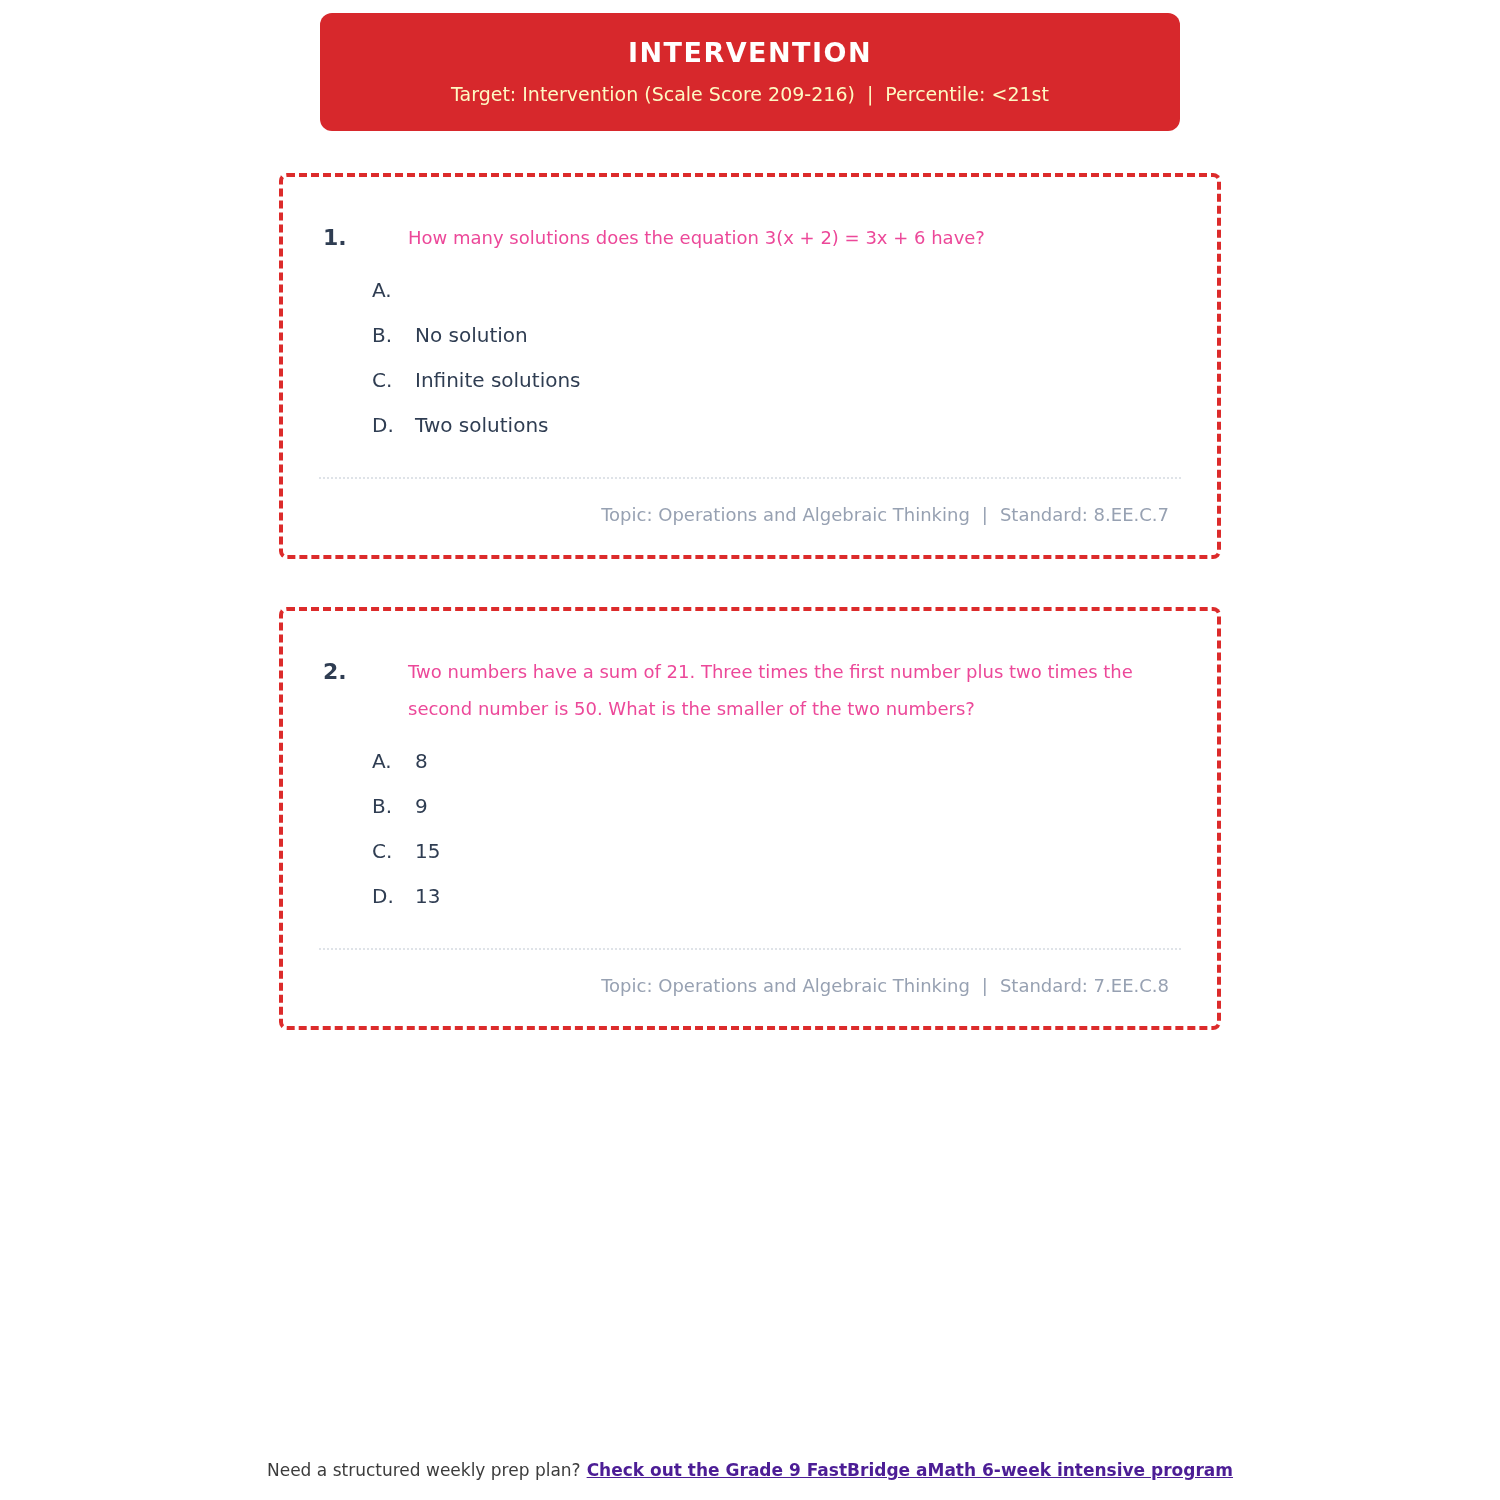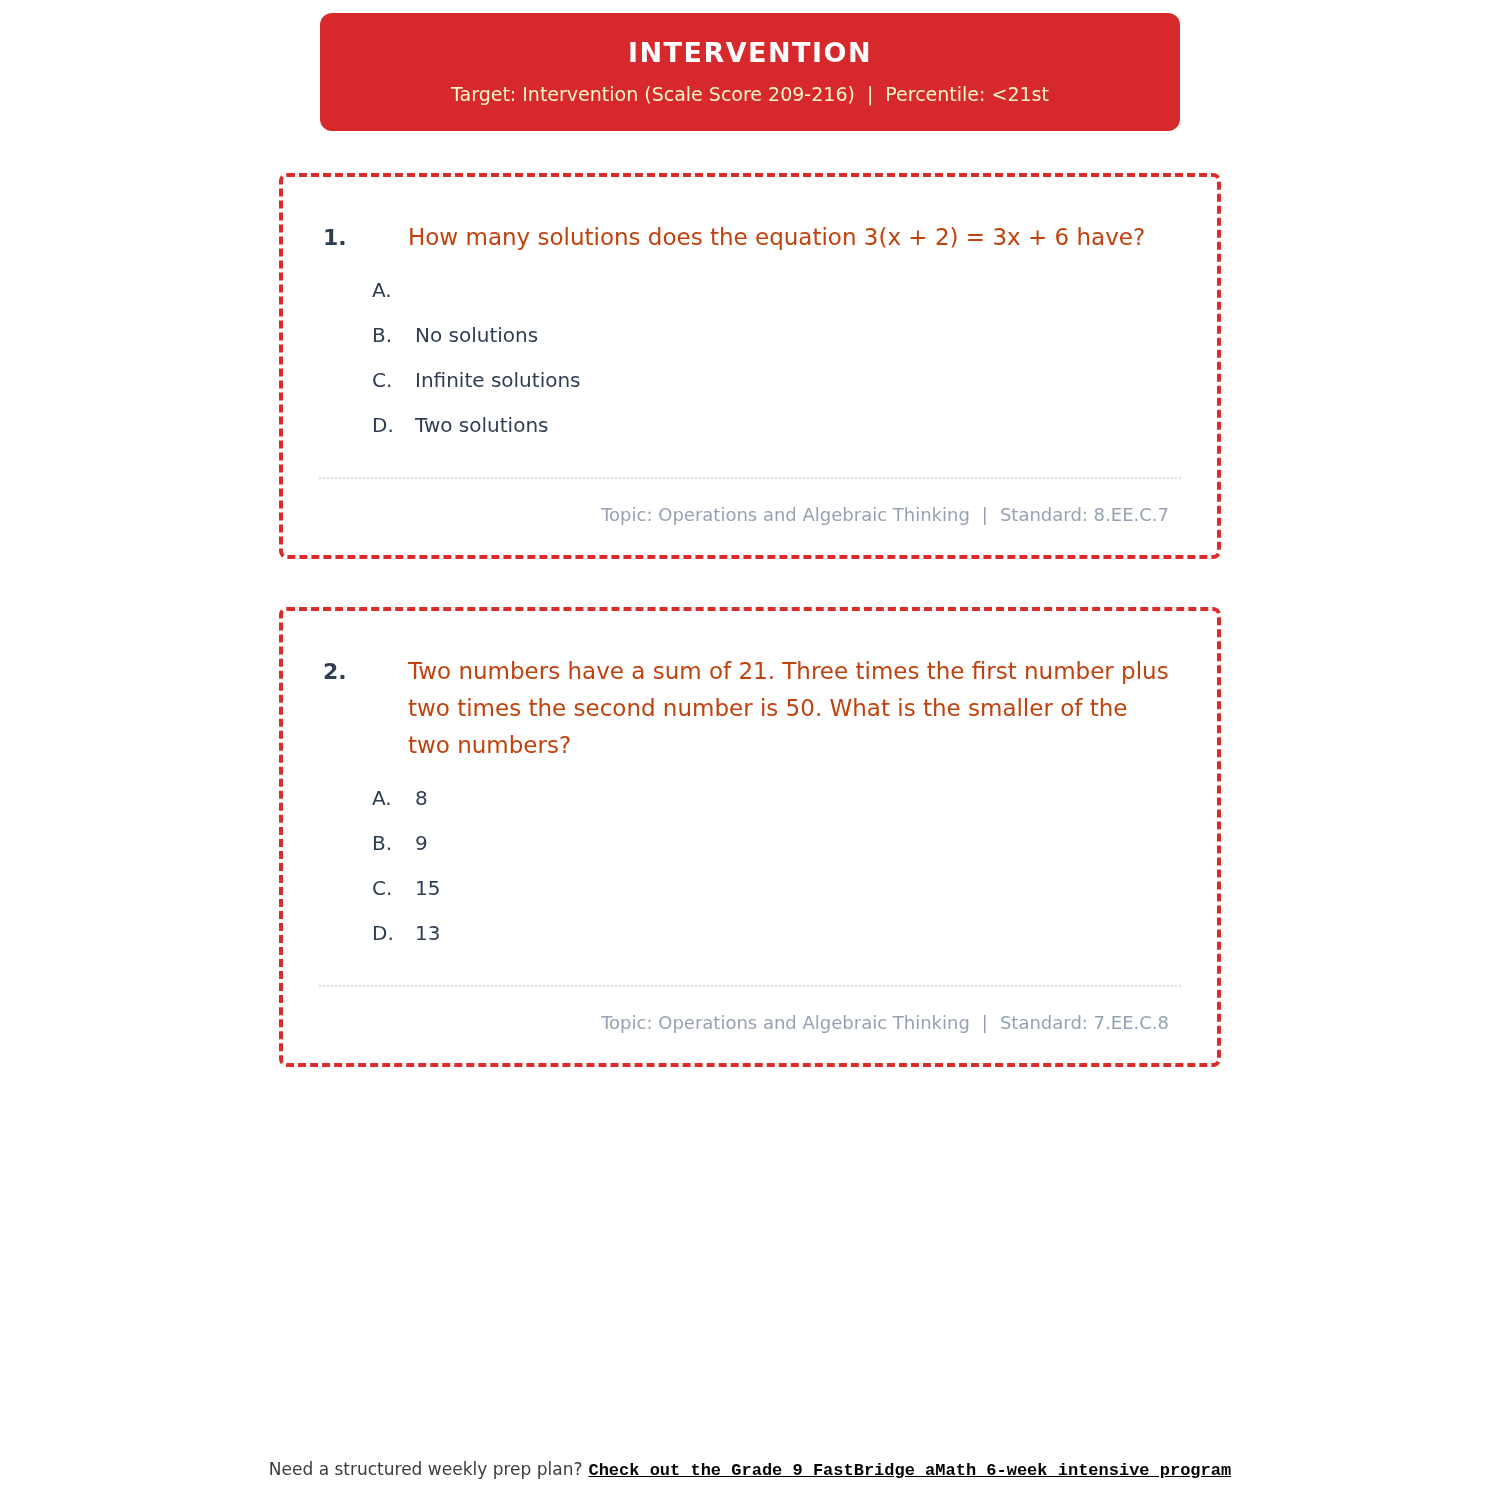--- a/index.html
+++ b/index.html
@@ -50,22 +50,22 @@
   .q-head { display: flex; align-items: flex-start; }
   .q-num {
     flex: 0 0 85px;
     font-size: 22px;
     font-weight: bold;
     color: #2F3D52;
     line-height: 37px;
   }
   .q-text {
     flex: 1;
-    font-size: 23px;
-    color: #c2410c;
+    font-size: 18px;
+    color: #ec4899;
     line-height: 37px;
   }
 
   .options { margin-top: 20px; }
   .opt {
     display: flex;
     margin-top: 17px;
     padding-left: 49px;
     font-size: 20px;
     color: #2F3D52;
@@ -91,24 +91,23 @@
     position: absolute;
     left: 0;
     bottom: 20px;
     width: 100%;
     text-align: center;
     font-size: 17px;
     color: #3C3C3C;
   }
   .footer-link {
     margin-left: 6px;
-    color: #000000;
+    color: #4c1d95;
     font-weight: bold;
     text-decoration: underline;
-    font-family: Liberation Mono, monospace;
   }
 </style>
 </head>
 <body>
 
 <div class="page">
 
   <header class="banner">
     <div class="banner-title">INTERVENTION</div>
     <div class="banner-subtitle">
@@ -120,21 +119,21 @@
     <div class="q-head">
       <div class="q-num">1.</div>
       <div class="q-text">How many solutions does the equation 3(x + 2) = 3x + 6 have?</div>
     </div>
     <div class="options">
       <div class="opt">
         <span class="opt-letter">A.</span>
       </div>
       <div class="opt">
         <span class="opt-letter">B.</span>
-        <span class="opt-text">No solutions</span>
+        <span class="opt-text">No solution</span>
       </div>
       <div class="opt">
         <span class="opt-letter">C.</span>
         <span class="opt-text">Infinite solutions</span>
       </div>
       <div class="opt">
         <span class="opt-letter">D.</span>
         <span class="opt-text">Two solutions</span>
       </div>
     </div>

